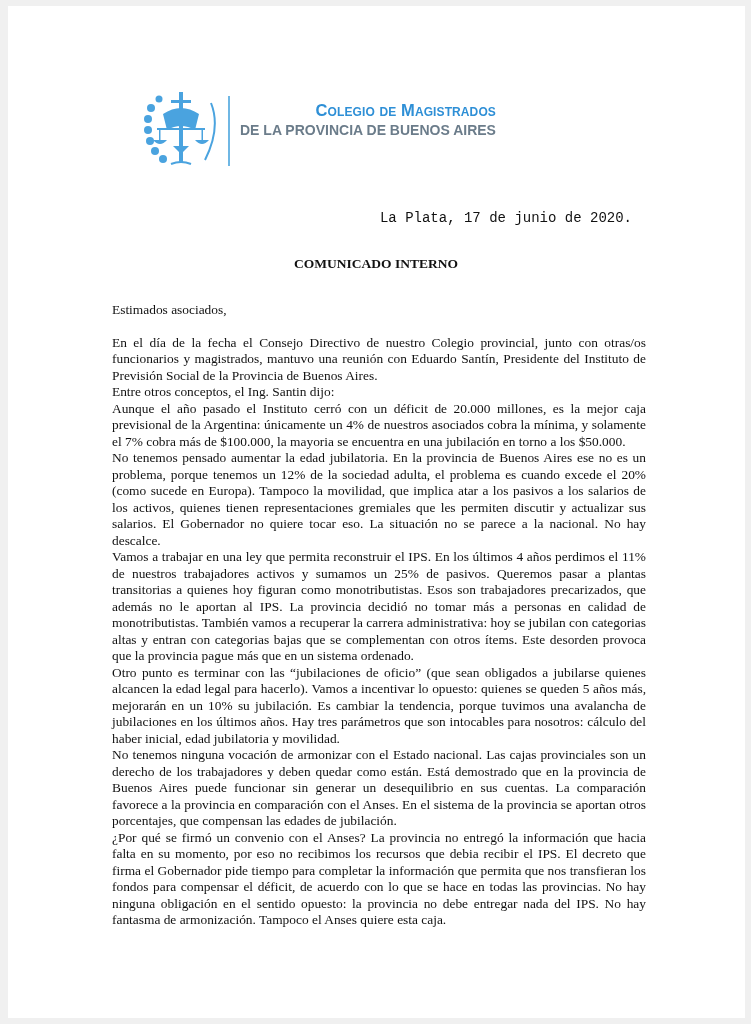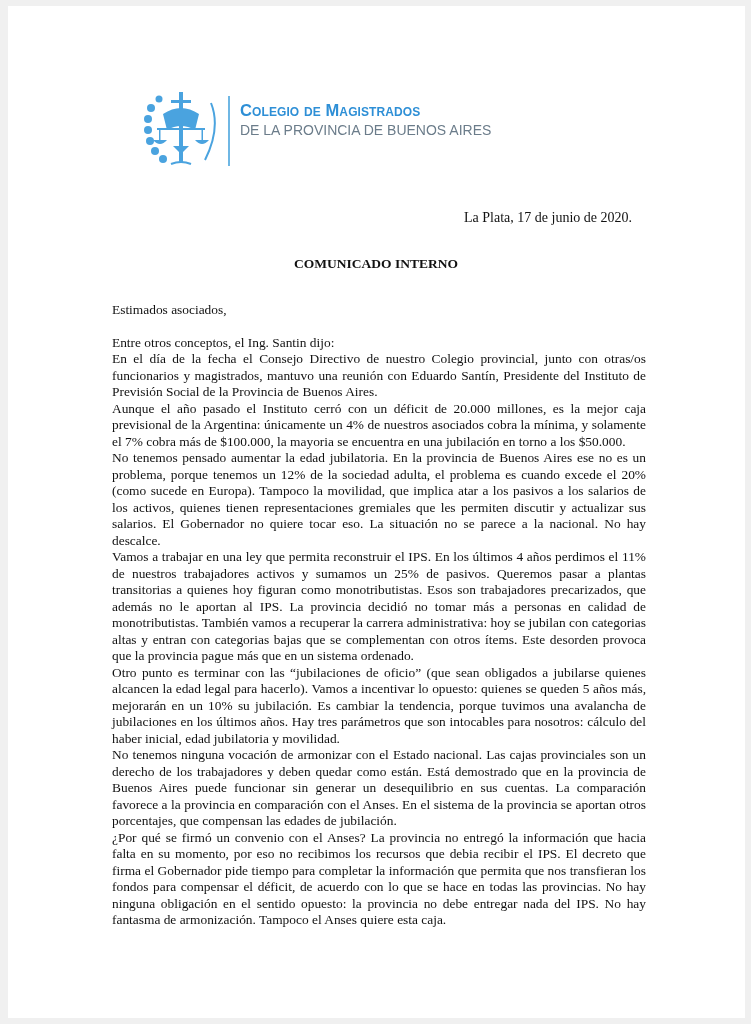--- a/index.html
+++ b/index.html
@@ -1,25 +1,25 @@
 <!DOCTYPE html>
 <html><head>
 <meta charset="utf-8">
 <style>
   html, body { margin:0; padding:0; }
   body { width:751px; height:1024px; background:#f0f0f0; font-family:"Liberation Serif", serif; overflow:hidden; position:relative; }
   .page { position:absolute; left:8px; top:6px; width:737px; height:1012px; background:#fff; }
-  .logo { position:absolute; left:135px; top:82px; height:80px; width:380px; }
+  .logo { position:absolute; left:135px; top:82px; height:80px; width:380px;text-align:right; }
   .logo-emblem { position:absolute; left:0; top:0; width:76px; height:80px; }
   .logo-divider { position:absolute; left:85px; top:8px; width:2px; height:70px; background:#6fb7e4; }
   .logo-text { position:absolute; left:97px; top:12px; font-family:"Liberation Sans", sans-serif; }
   .logo-l1, .logo-l2 { color:#2e8fd6; font-weight:bold; font-size:16px; line-height:20px; letter-spacing:0.1px; font-variant:small-caps; }
   .logo-l1 { font-size:16.5px; }
-  .logo-l3 { color:#6b7c8a; font-size:14px; line-height:20px; font-weight:normal; }
-  .date { position:absolute; right:113px; top:204px; font-size:14px; color:#111; }
+  .logo-l3 { color:#6b7c8a; font-size:14px; line-height:20px; font-weight:bold; }
+  .date { position:absolute; right:113px; top:204px; font-size:14px; color:#111;font-family:Liberation Mono, monospace; }
   .title { position:absolute; left:0; width:736px; top:250px; text-align:center; font-weight:bold; font-size:13.5px; color:#111; }
   .body { position:absolute; left:104px; top:296px; width:534px; font-size:13.4px; line-height:16.5px; color:#111; text-align:justify; }
   .body p { margin:0; }
   .greet { margin-bottom:16px !important; }
   b { font-weight:normal; }
 </style>
 </head>
 <body>
 
 <div class="page">
@@ -54,22 +54,22 @@
       <div class="logo-l3">DE LA PROVINCIA DE BUENOS AIRES</div>
     </div>
   </div>
 
   <div class="date">La Plata, 17 de junio de 2020.</div>
   <div class="title">COMUNICADO INTERNO</div>
 
   <div class="body">
     <p class="greet">Estimados asociados,</p>
     <div id="paras">
+        <p style="margin-bottom: 0px;"><span>En el día de la fecha el Consejo Directivo de nuestro Colegio provincial, junto con otras/os funcionarios y magistrados, mantuvo una reunión con Eduardo Santín, Presidente del Instituto de Previsión Social de la Provincia de Buenos Aires.</span></p>
         <p><span>Entre otros conceptos, el Ing. Santin dijo:</span></p>
-        <p style="margin-bottom: 0px;"><span>En el día de la fecha el Consejo Directivo de nuestro Colegio provincial, junto con otras/os funcionarios y magistrados, mantuvo una reunión con Eduardo Santín, Presidente del Instituto de Previsión Social de la Provincia de Buenos Aires.</span></p>
         <p><b>Aunque el año pasado el Instituto cerró con un déficit de 20.000 millones, es la mejor caja previsional de la Argentina</b><span>: únicamente un 4% de nuestros asociados cobra la mínima, y solamente el 7% cobra más de $100.000, la mayoria se encuentra en una jubilación en torno a los $50.000.</span></p>
         <p><b>No tenemos pensado aumentar la edad jubilatoria.</b><span> En la provincia de Buenos Aires ese no es un problema, porque tenemos un 12% de la sociedad adulta, el problema es cuando excede el 20% (como sucede en Europa). </span><b>Tampoco la movilidad</b><span>, que implica atar a los pasivos a los salarios de los activos, quienes tienen representaciones gremiales que les permiten discutir y actualizar sus salarios. El Gobernador no quiere tocar eso. </span><b>La situación no se parece a la nacional. No hay descalce.</b></p>
         <p><span>Vamos a trabajar en una ley que permita reconstruir el IPS. En los últimos 4 años perdimos el 11% de nuestros trabajadores activos y sumamos un 25% de pasivos. Queremos pasar a plantas transitorias a quienes hoy figuran como monotributistas. Esos son trabajadores precarizados, que además no le aportan al IPS. La provincia decidió no tomar más a personas en calidad de monotributistas. También vamos a recuperar la carrera administrativa: hoy se jubilan con categorias altas y entran con categorias bajas que se complementan con otros ítems. Este desorden provoca que la provincia pague más que en un sistema ordenado.</span></p>
         <p><span>Otro punto es terminar con las “jubilaciones de oficio” (que sean obligados a jubilarse quienes alcancen la edad legal para hacerlo). Vamos a incentivar lo opuesto: quienes se queden 5 años más, mejorarán en un 10% su jubilación. Es cambiar la tendencia, porque tuvimos una avalancha de jubilaciones en los últimos años. </span><b>Hay tres parámetros que son intocables para nosotros: cálculo del haber inicial, edad jubilatoria y movilidad.</b></p>
         <p><b>No tenemos ninguna vocación de armonizar con el Estado nacional.</b><span> Las cajas provinciales son un derecho de los trabajadores y deben quedar como están. Está demostrado que en la provincia de Buenos Aires puede funcionar sin generar un desequilibrio en sus cuentas. </span><b>La comparación favorece a la provincia en comparación con el Anses.</b><span> En el sistema de la provincia se aportan otros porcentajes, que compensan las edades de jubilación.</span></p>
         <p><span>¿Por qué se firmó un convenio con el Anses? La provincia no entregó la información que hacia falta en su momento, por eso no recibimos los recursos que debia recibir el IPS. El decreto que firma el Gobernador pide tiempo para completar la información que permita que nos transfieran los fondos para compensar el déficit, de acuerdo con lo que se hace en todas las provincias. No hay ninguna obligación en el sentido opuesto: la provincia no debe entregar nada del IPS. </span><b>No hay fantasma de armonización. Tampoco el Anses quiere esta caja.</b></p>
       </div>
   </div>
 </div>
 

